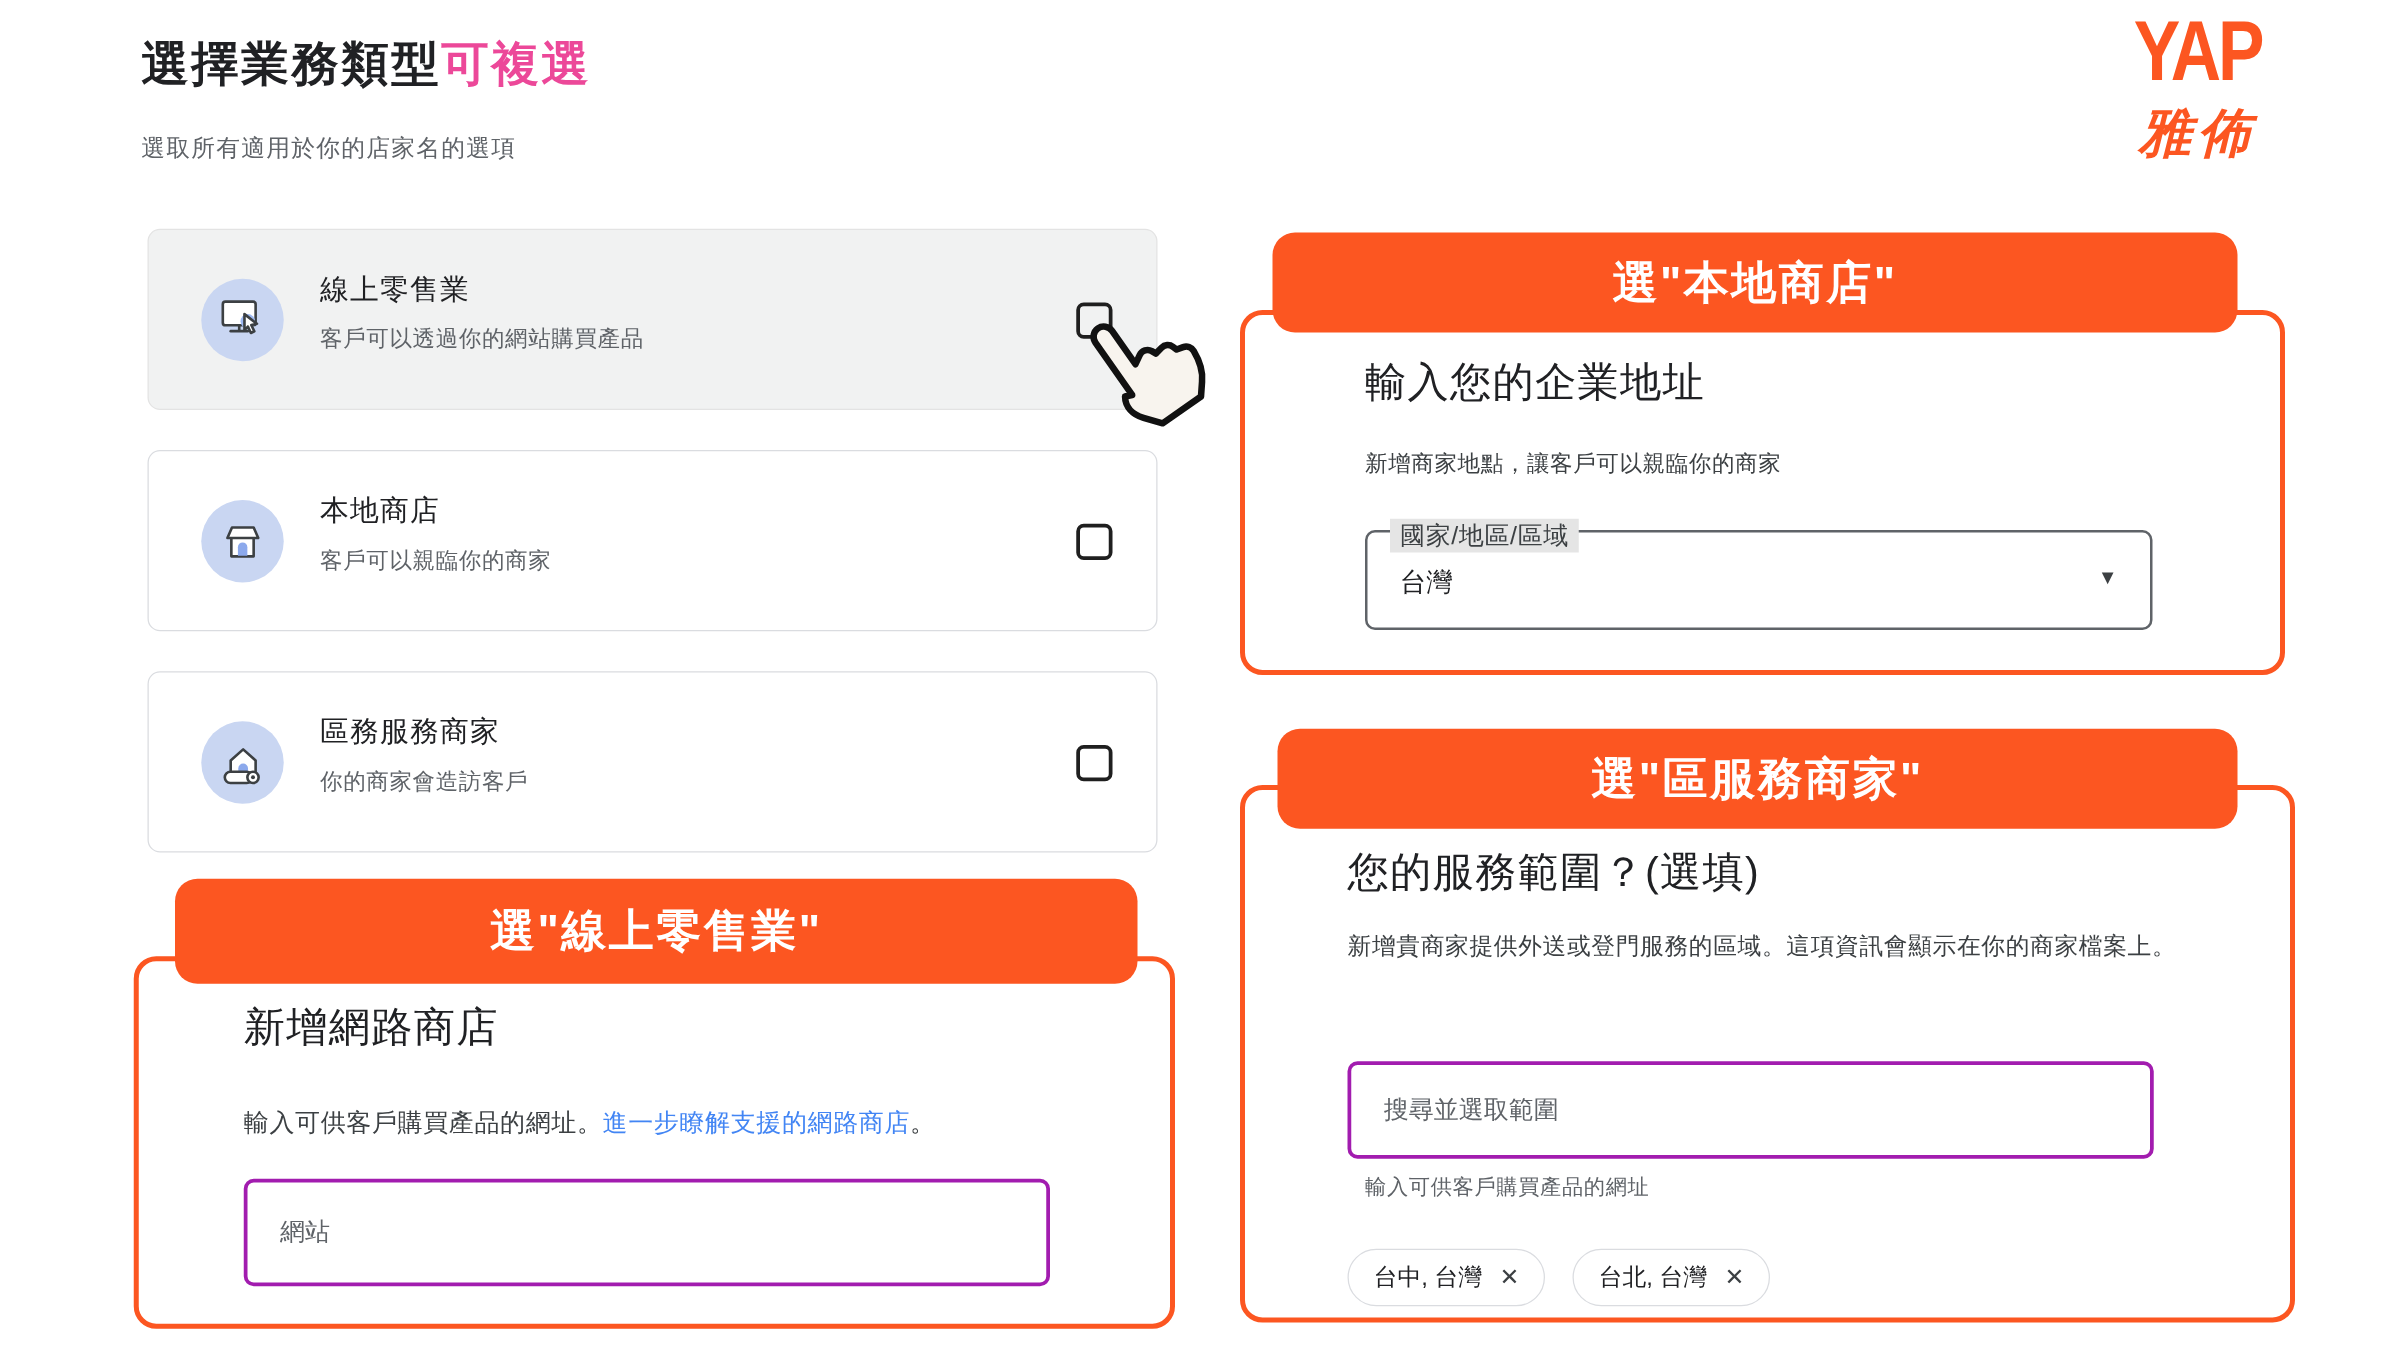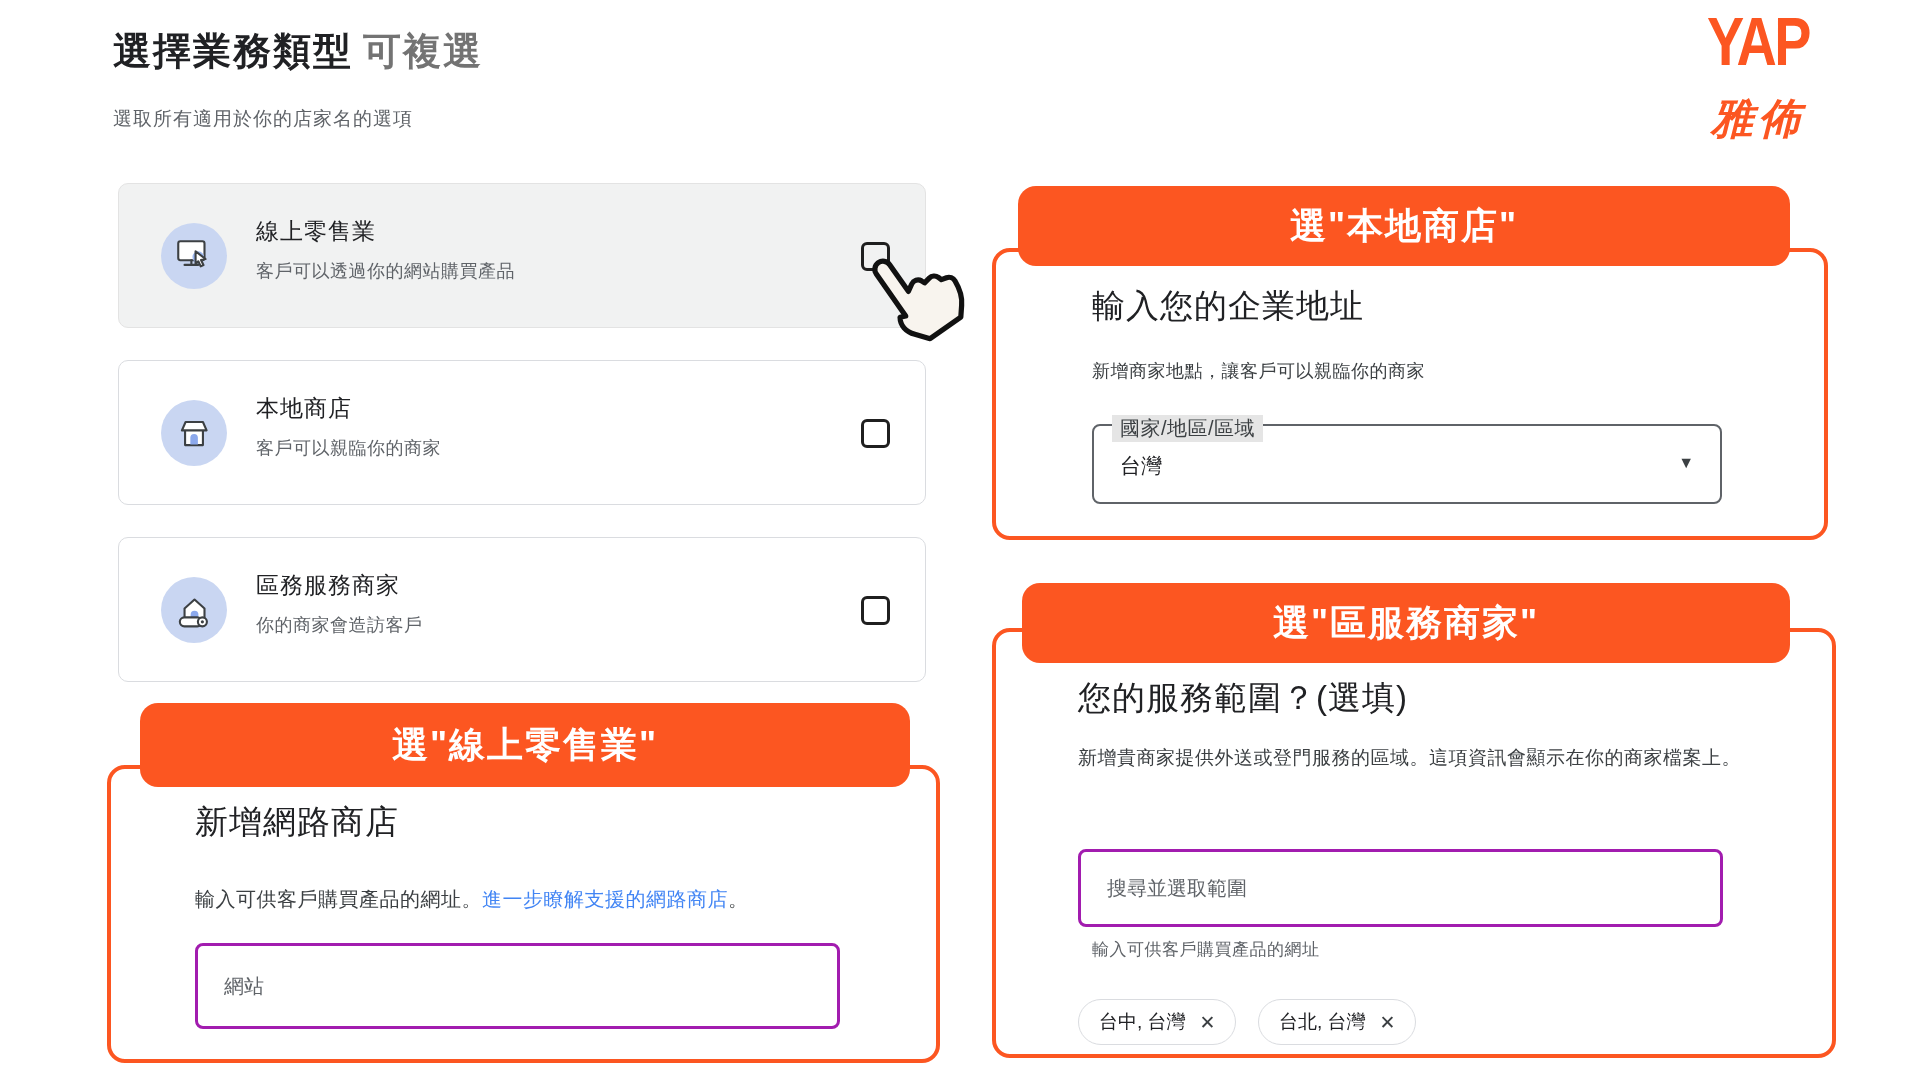--- a/index.html
+++ b/index.html
@@ -5,27 +5,27 @@
   * { margin:0; padding:0; box-sizing:border-box; }
   body { background:#fff; }
   .page {
     position:relative; width:1920px; height:1080px; background:#ffffff;
     font-family:"Liberation Sans", sans-serif; color:#202124; overflow:hidden;
   }
   .abs { position:absolute; }
 
   
   .page-title { left:113px; top:26px; font-size:38px; font-weight:600; letter-spacing:2px; }
-  .page-title .hl { color:#737373; font-weight:800; margin-left:10px; }
+  .page-title .hl { color:#ec4899; font-weight:800; }
   .page-subtitle { left:113px; top:106px; font-size:19px; color:#5f6368; letter-spacing:1px; }
 
   
   .logo { left:1688px; top:6px; width:140px; text-align:center; color:#FC5621; }
   .logo-latin { font-size:68px; font-weight:800; letter-spacing:-3px; transform:scaleX(.82); transform-origin:center; line-height:1.05; }
-  .logo-cjk { font-size:42px; font-weight:800; letter-spacing:5px; font-style:italic; margin-top:14px; }
+  .logo-cjk { font-size:42px; font-weight:800; letter-spacing:5px; font-style:italic; margin-top:2px; }
 
   
   .card { left:118px; width:808px; height:145px; border-radius:10px; background:#fff; border:1px solid #dadce0; }
   .card.selected { background:#f1f2f2; border-color:#e3e3e3; }
   .card-1 { top:183px; } .card-2 { top:360px; } .card-3 { top:537px; }
   .icon-circle {
     position:absolute; left:42px; top:39px; width:66px; height:66px; border-radius:50%;
     background:#c9d6f2; display:flex; align-items:center; justify-content:center;
   }
   .card-text { position:absolute; left:137px; top:32px; }

